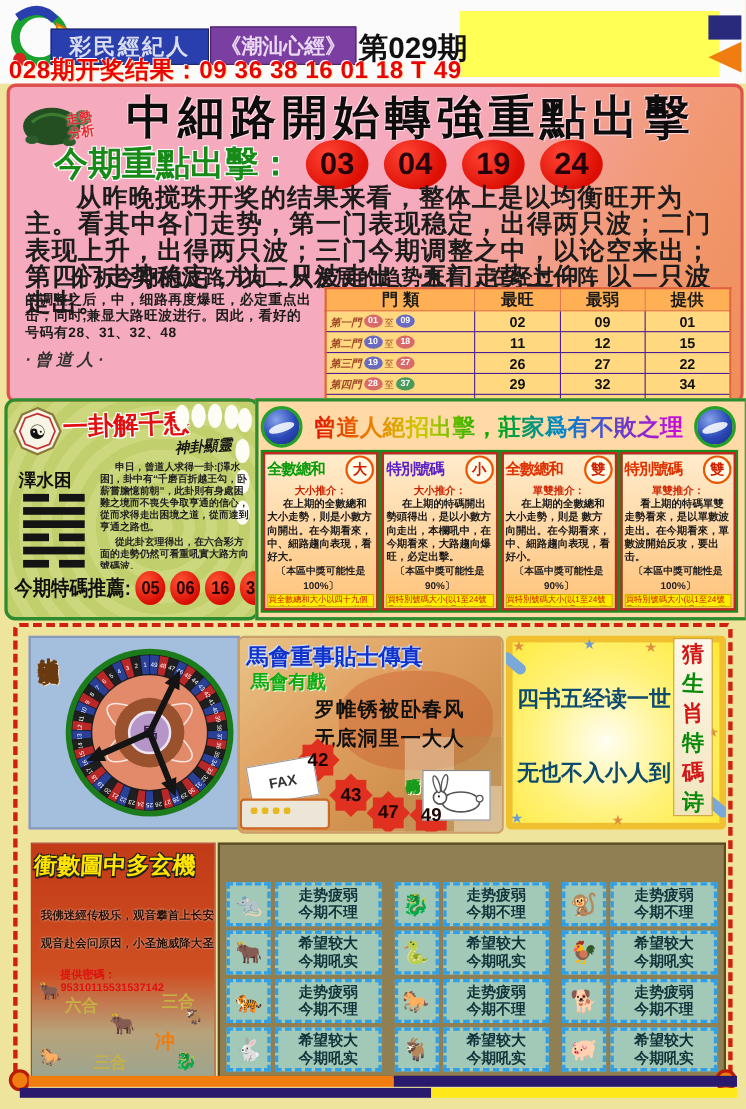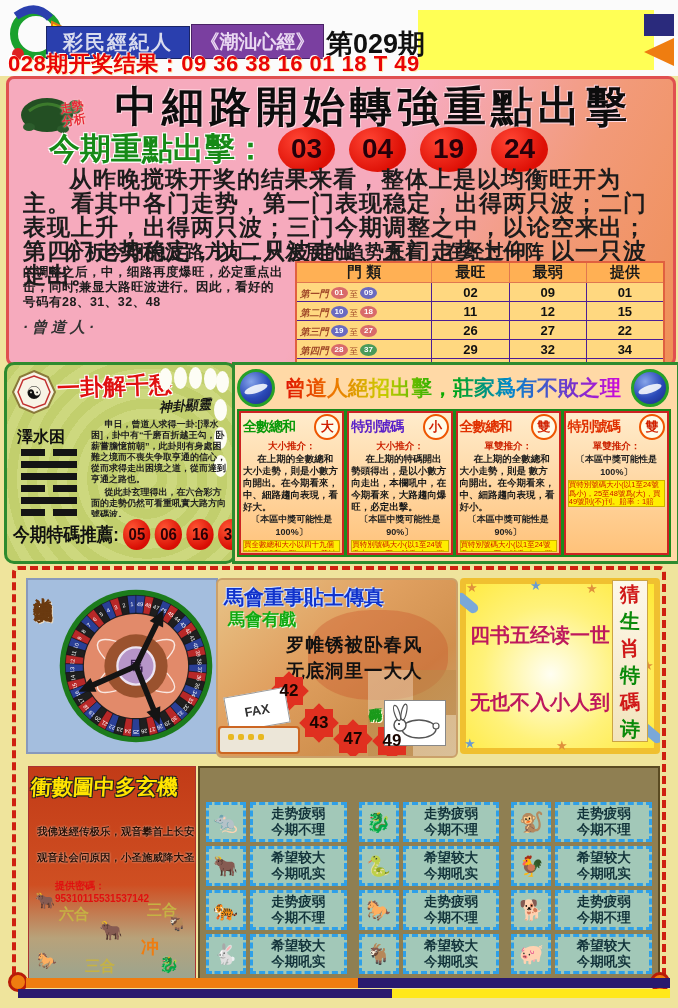--- a/index.html
+++ b/index.html
@@ -108,21 +108,21 @@
              display:flex;align-items:center;justify-content:center;font-size:13px;font-weight:900;color:#333;}
   .fax-machine{left:0px;top:146px;width:82px;height:28px;background:#ece6d8;border:2px solid #cc6622;border-radius:4px;box-sizing:border-box;}
   .fax-machine i{position:absolute;width:6px;height:6px;background:#e8b820;border-radius:2px;top:6px;}
   .inner-label{left:148px;top:118px;writing-mode:vertical-rl;text-orientation:upright;font-size:13px;font-weight:900;
                color:#1a9a1a;text-shadow:1px 1px 0 #ffd;}
   .rabbit-box{left:166px;top:120px;width:60px;height:44px;background:#fff;border:1px solid #888;}
   
   .poem-box{left:444px;top:8px;width:200px;height:176px;background:#f0c030;border-radius:4px;overflow:hidden;}
   .poem-inner{left:6px;top:6px;right:6px;bottom:6px;background:radial-gradient(circle at 45% 55%,#fffef2 0%,#fff27a 50%,#ffe833 100%);}
   .poem-lines{left:10px;top:4px;width:142px;height:158px;display:flex;flex-direction:column;justify-content:space-around;}
-  .poem-line{font-size:20px;font-weight:700;color:#be185d;white-space:nowrap;margin-top:40px;}
+  .poem-line{font-size:20px;font-weight:700;color:#0c4a6e;white-space:nowrap;margin-top:40px;}
   .poem-side{left:152px;top:2px;width:34px;height:160px;background:linear-gradient(#fdf8ea,#f2e4bc);border:1px solid #cCA444;
              display:flex;flex-direction:column;align-items:center;justify-content:space-around;}
   .poem-side span{font-size:20px;font-weight:900;display:block;}
   .deco-star{position:absolute;font-size:13px;}
   .ribbon{position:absolute;width:26px;height:10px;border-radius:6px;background:#7aa8d8;}
   
   .chong-box{left:12px;top:196px;width:166px;height:214px;overflow:hidden;border:1px solid #a33;
              background:linear-gradient(180deg,#c23b17 0%,#cf4f22 55%,#b8a27a 80%,#9aa590 100%);}
   .chong-title{left:2px;top:6px;font-size:21px;font-weight:900;color:#ffe400;white-space:nowrap;transform:skewX(-4deg);
                text-shadow:-1px -1px 0 #222,1px -1px 0 #222,-1px 1px 0 #222,1px 1px 0 #222;}
@@ -315,20 +315,21 @@
       <div class="p-body">在上期的全數總和大小走勢，則是 數方向開出。在今期看來，中、細路趨向表現，看好小。</div>
       <div class="p-chance">〔本區中獎可能性是90%〕</div>
       <div class="p-note">買特別號碼大小(以1至24號爲小)，25至48號爲(大)，買49號則(不)刊。賠率：1賠0.9</div>
     </div>
     <div class="panel">
       <div class="p-head">
           <span class="p-title" style="color: rgb(224, 48, 0);">特別號碼</span>
           <span class="p-badge">雙</span>
         </div>
       <div class="p-sub">單雙推介：</div>
+      <div class="p-body">看上期的特碼單雙走勢看來，是以單數波走出。在今期看來，單數波開始反攻，要出击。</div>
       <div class="p-chance">〔本區中獎可能性是100%〕</div>
       <div class="p-note">買特別號碼大小(以1至24號爲小)，25至48號爲(大)，買49號則(不)刊。賠率：1賠0.9</div>
     </div>
   </div>
 </div>
 
 <div class="abs lower-frame">
 
   <div class="abs wheel-box">
     <div class="abs wheel-side">生肖指波准确无误</div>

